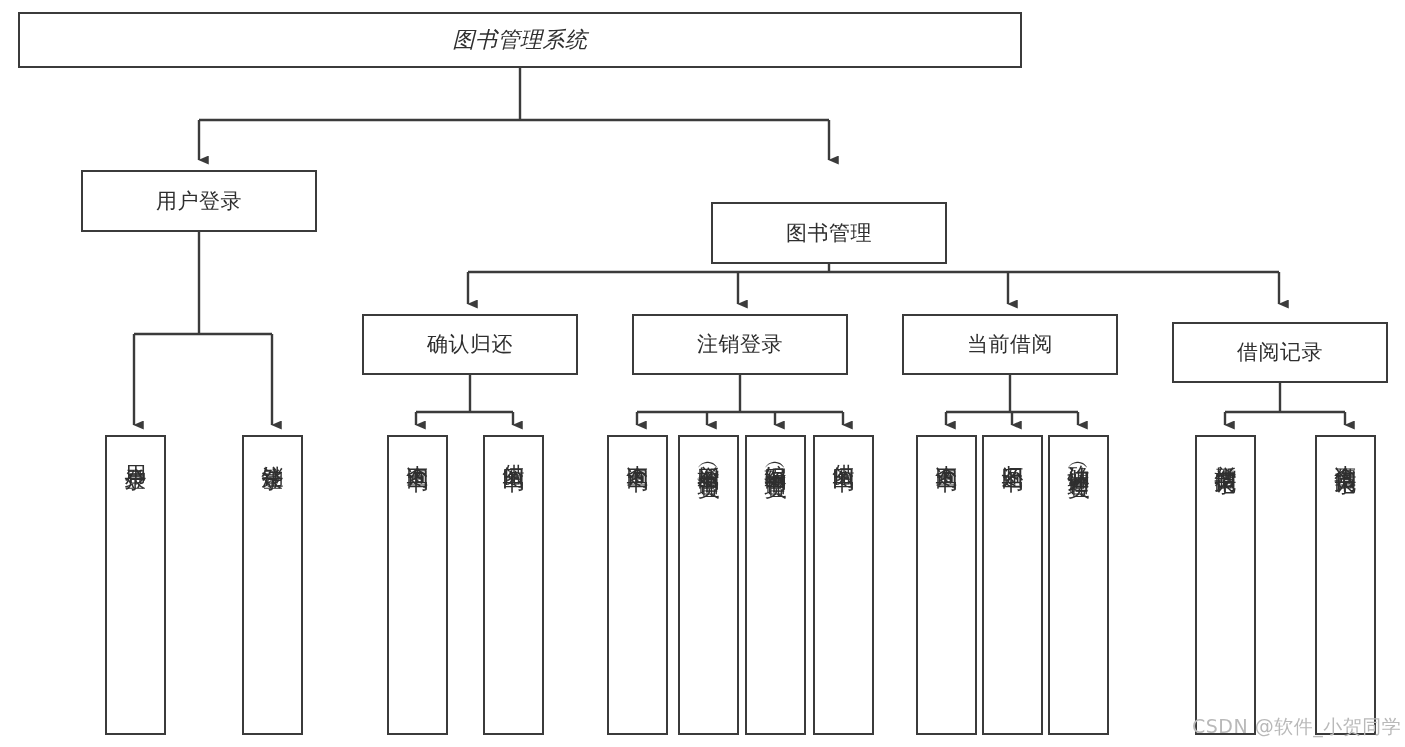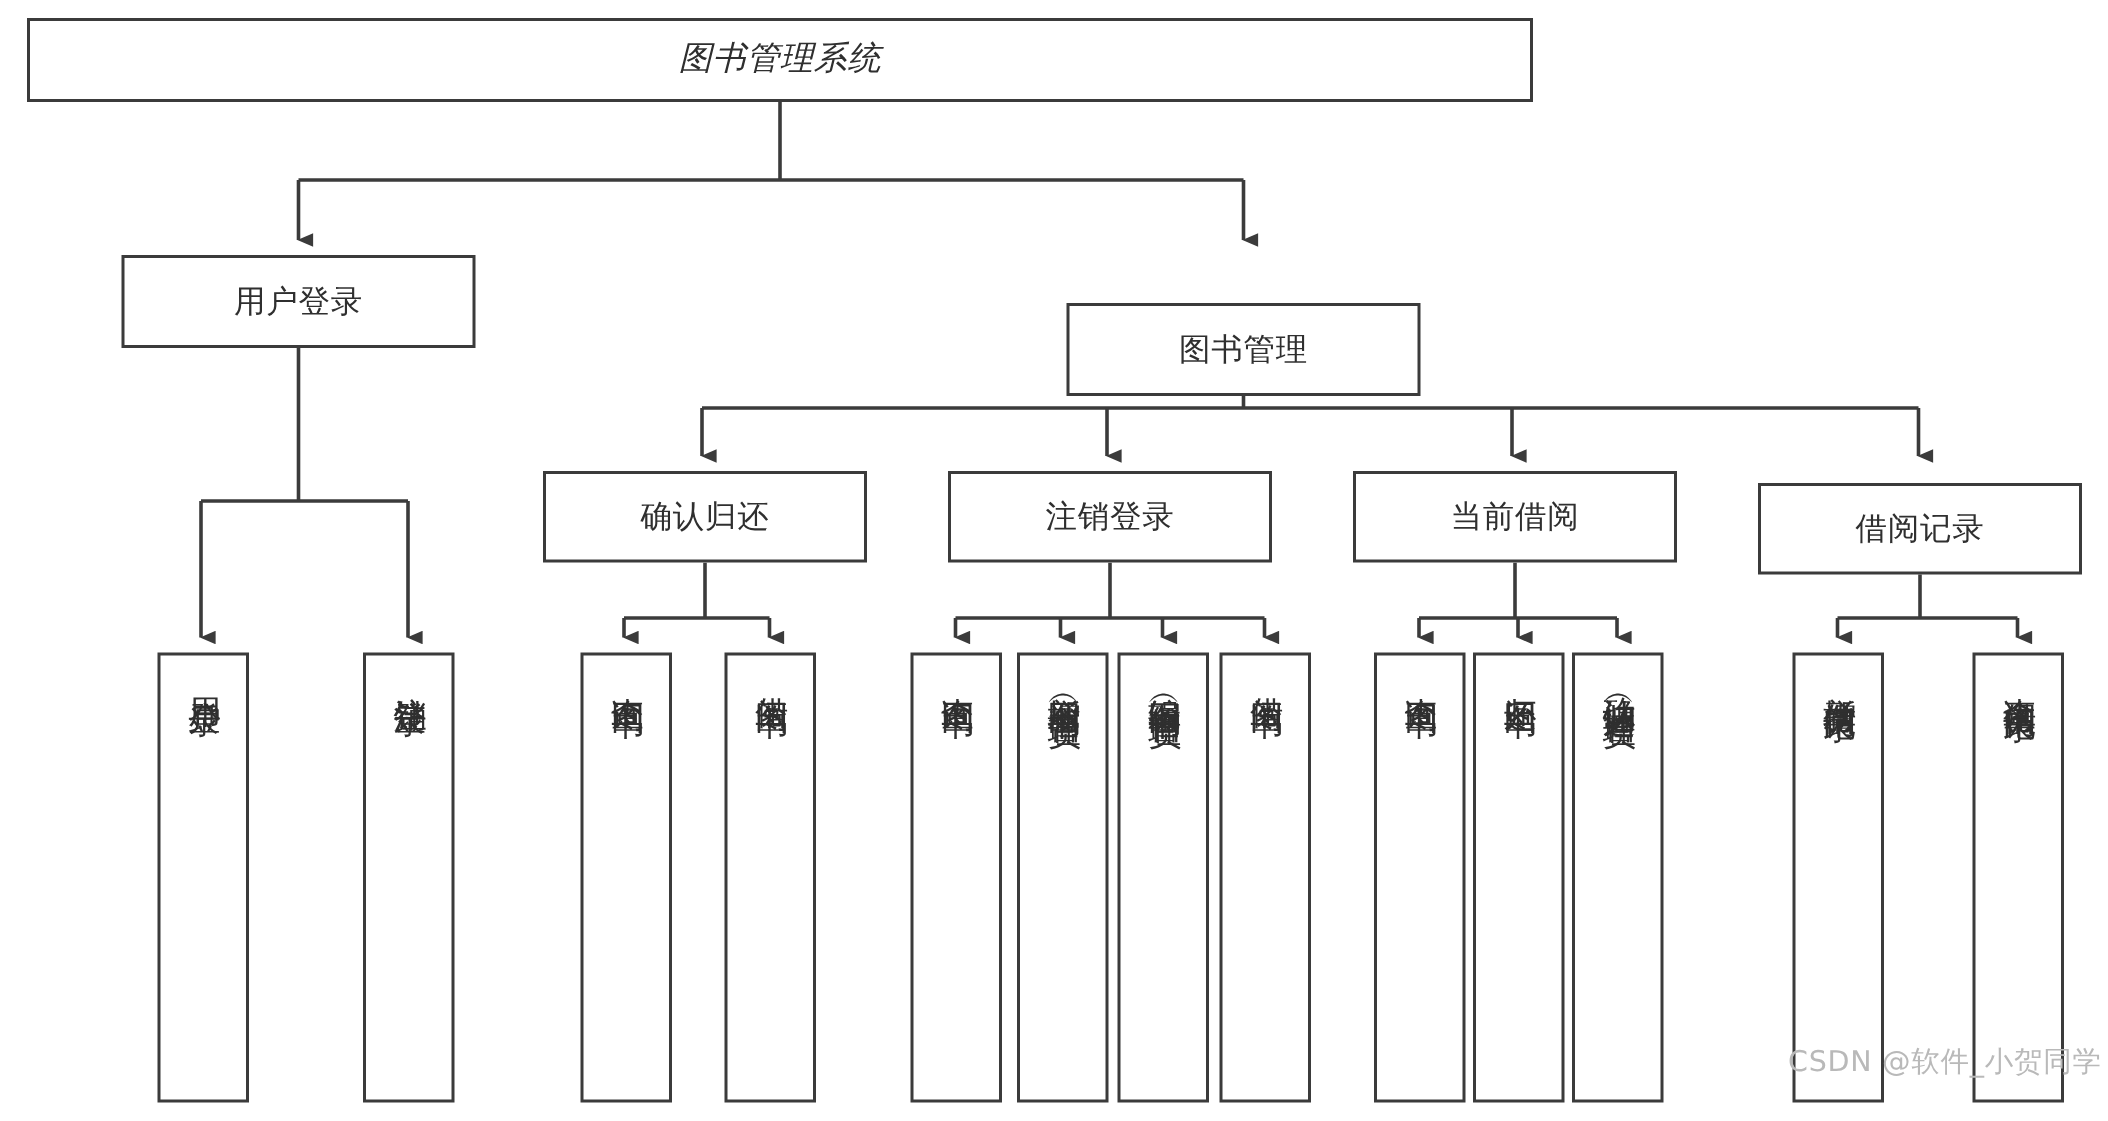--- a/index.html
+++ b/index.html
@@ -181,15 +181,15 @@
   <div class="node vert" style="left:1048px; top:435px; width:61px; height:300px;">
     <span class="label">确认归还（管理员）</span>
   </div>
   <div class="node vert" style="left:1195px; top:435px; width:61px; height:300px;">
     <span class="label">新增借阅记录</span>
   </div>
   <div class="node vert" style="left:1315px; top:435px; width:61px; height:300px;">
     <span class="label">查询借阅记录</span>
   </div>
 
-  <div class="watermark" style="left:1192px; top:695px;">CSDN @软件_小贺同学</div>
+  <div class="watermark" style="left:1192px; top:714px;">CSDN @软件_小贺同学</div>
 
 </div>
 
 </body></html>

